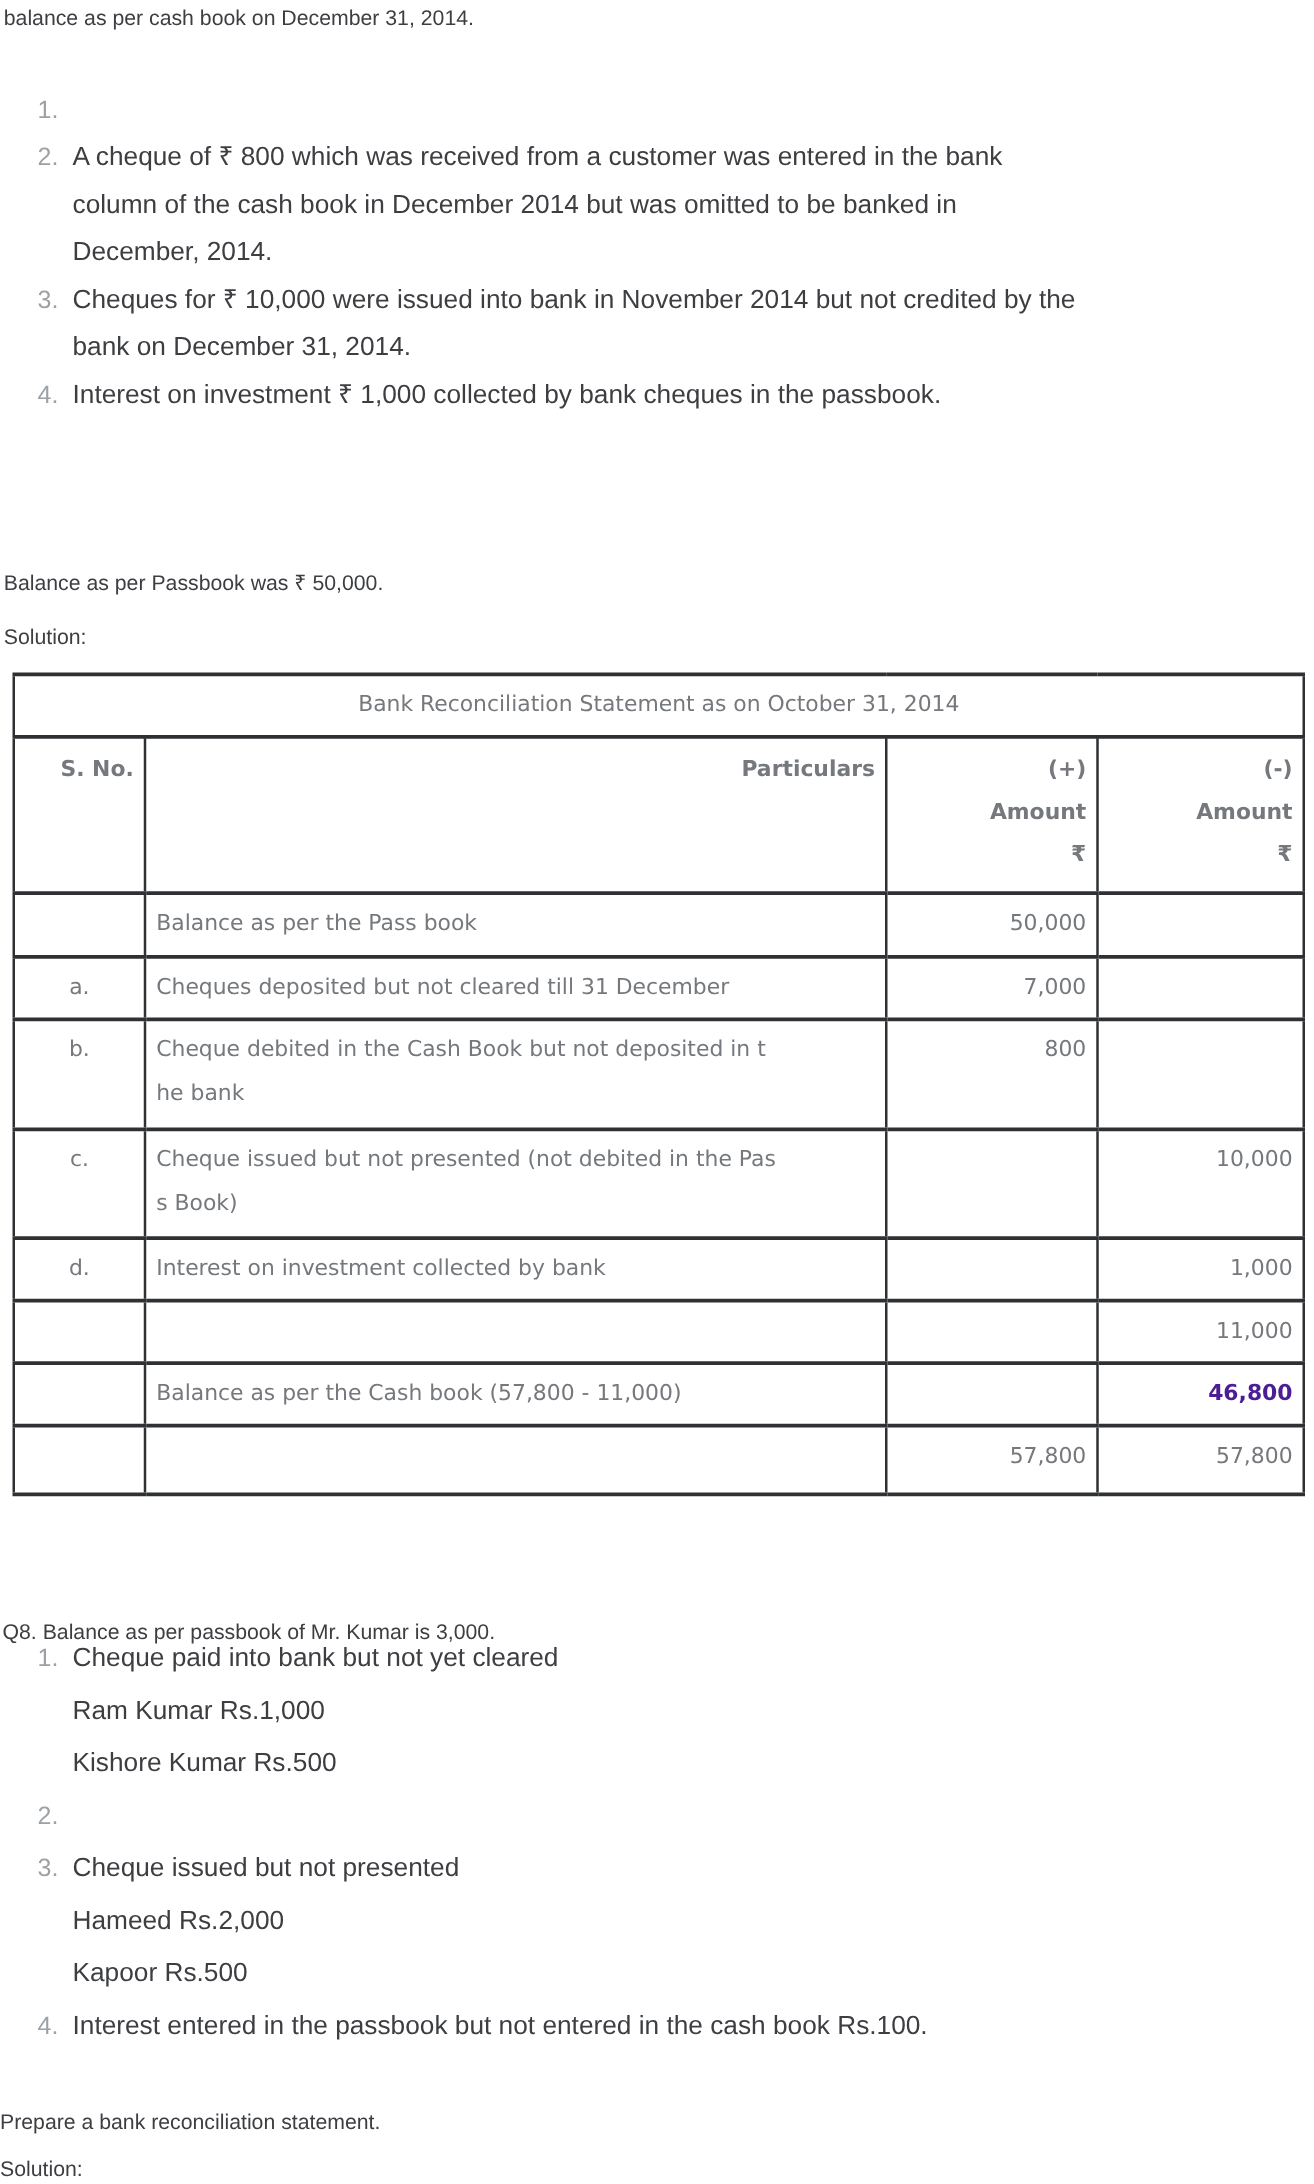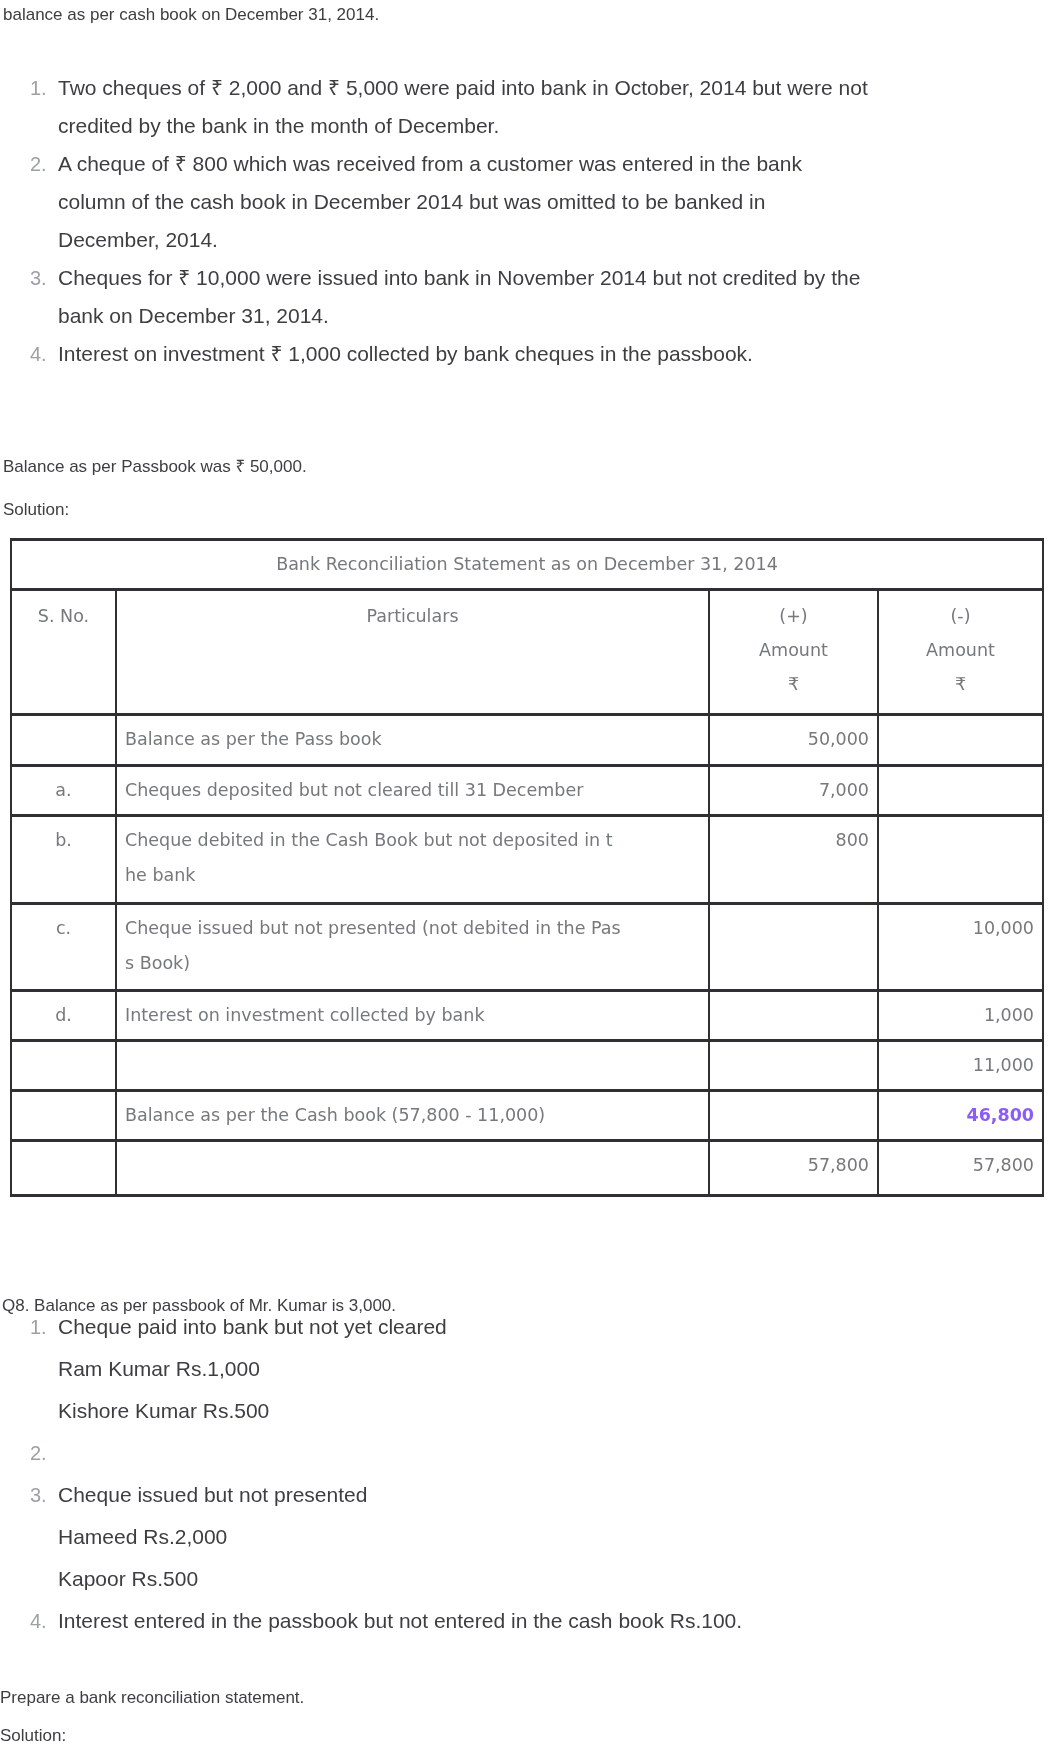--- a/index.html
+++ b/index.html
@@ -33,47 +33,45 @@
   }
   table.brs td{
     border:2px solid #2e3033;
     border-top-width:3px;border-bottom-width:3px;
     vertical-align:top;
     padding:6px 8px;
     line-height:35px;
     overflow:hidden;
   }
   td.t-title{height:24px;text-align:center;line-height:24px;padding:4px 8px;}
-  tr.head td{height:108px;text-align:center;line-height:34px;padding-top:8px;white-space:pre-line;}
+  tr.head td{height:108px;text-align:right;line-height:34px;padding-top:8px;white-space:pre-line;font-weight:bold;}
   col.c-sno{width:105px;}
   col.c-part{width:593px;}
   col.c-plus{width:169px;}
   col.c-minus{width:165px;}
   td.sno{text-align:center;}
   td.part{white-space:pre-line;word-break:break-all;}
   td.amt{text-align:right;}
-  td.bold-val{font-weight:bold;color:#8b5cf6;}
+  td.bold-val{font-weight:bold;color:#4c1d95;}
   tr.r-single td{height:32px;margin-left:17px;}
   tr.r1 td{height:36px;}
   tr.r3 td{height:73px;}
   tr.r4 td{height:72px;}
   tr.r8 td{height:40px;}
 </style>
 </head>
 <body>
 
 <div id="page">
 
   <div class="abs body-text" style="left:3px;top:1px;width:1040px;">balance as per cash book on December 31, 2014.</div>
 
   <div class="num-list list1">
     <div class="list-item">
       <span class="item-num">1.</span>
-      <div class="item-lines">Two cheques of ₹ 2,000 and ₹ 5,000 were paid into bank in October, 2014 but were not
-credited by the bank in the month of December.</div>
     </div>
     <div class="list-item">
       <span class="item-num">2.</span>
       <div class="item-lines">A cheque of ₹ 800 which was received from a customer was entered in the bank
 column of the cash book in December 2014 but was omitted to be banked in
 December, 2014.</div>
     </div>
     <div class="list-item">
       <span class="item-num">3.</span>
       <div class="item-lines">Cheques for ₹ 10,000 were issued into bank in November 2014 but not credited by the
@@ -91,21 +89,21 @@
 
   <table class="brs">
     <colgroup>
       <col class="c-sno">
         <col class="c-part">
         <col class="c-plus">
         <col class="c-minus">
     </colgroup>
     <tbody>
       <tr>
-        <td class="t-title" colspan="4">Bank Reconciliation Statement as on December 31, 2014</td>
+        <td class="t-title" colspan="4">Bank Reconciliation Statement as on October 31, 2014</td>
       </tr>
       <tr class="head">
         <td>S. No.</td>
         <td>Particulars</td>
         <td>(+)
 Amount
 ₹</td>
         <td>(-)
 Amount
 ₹</td>

